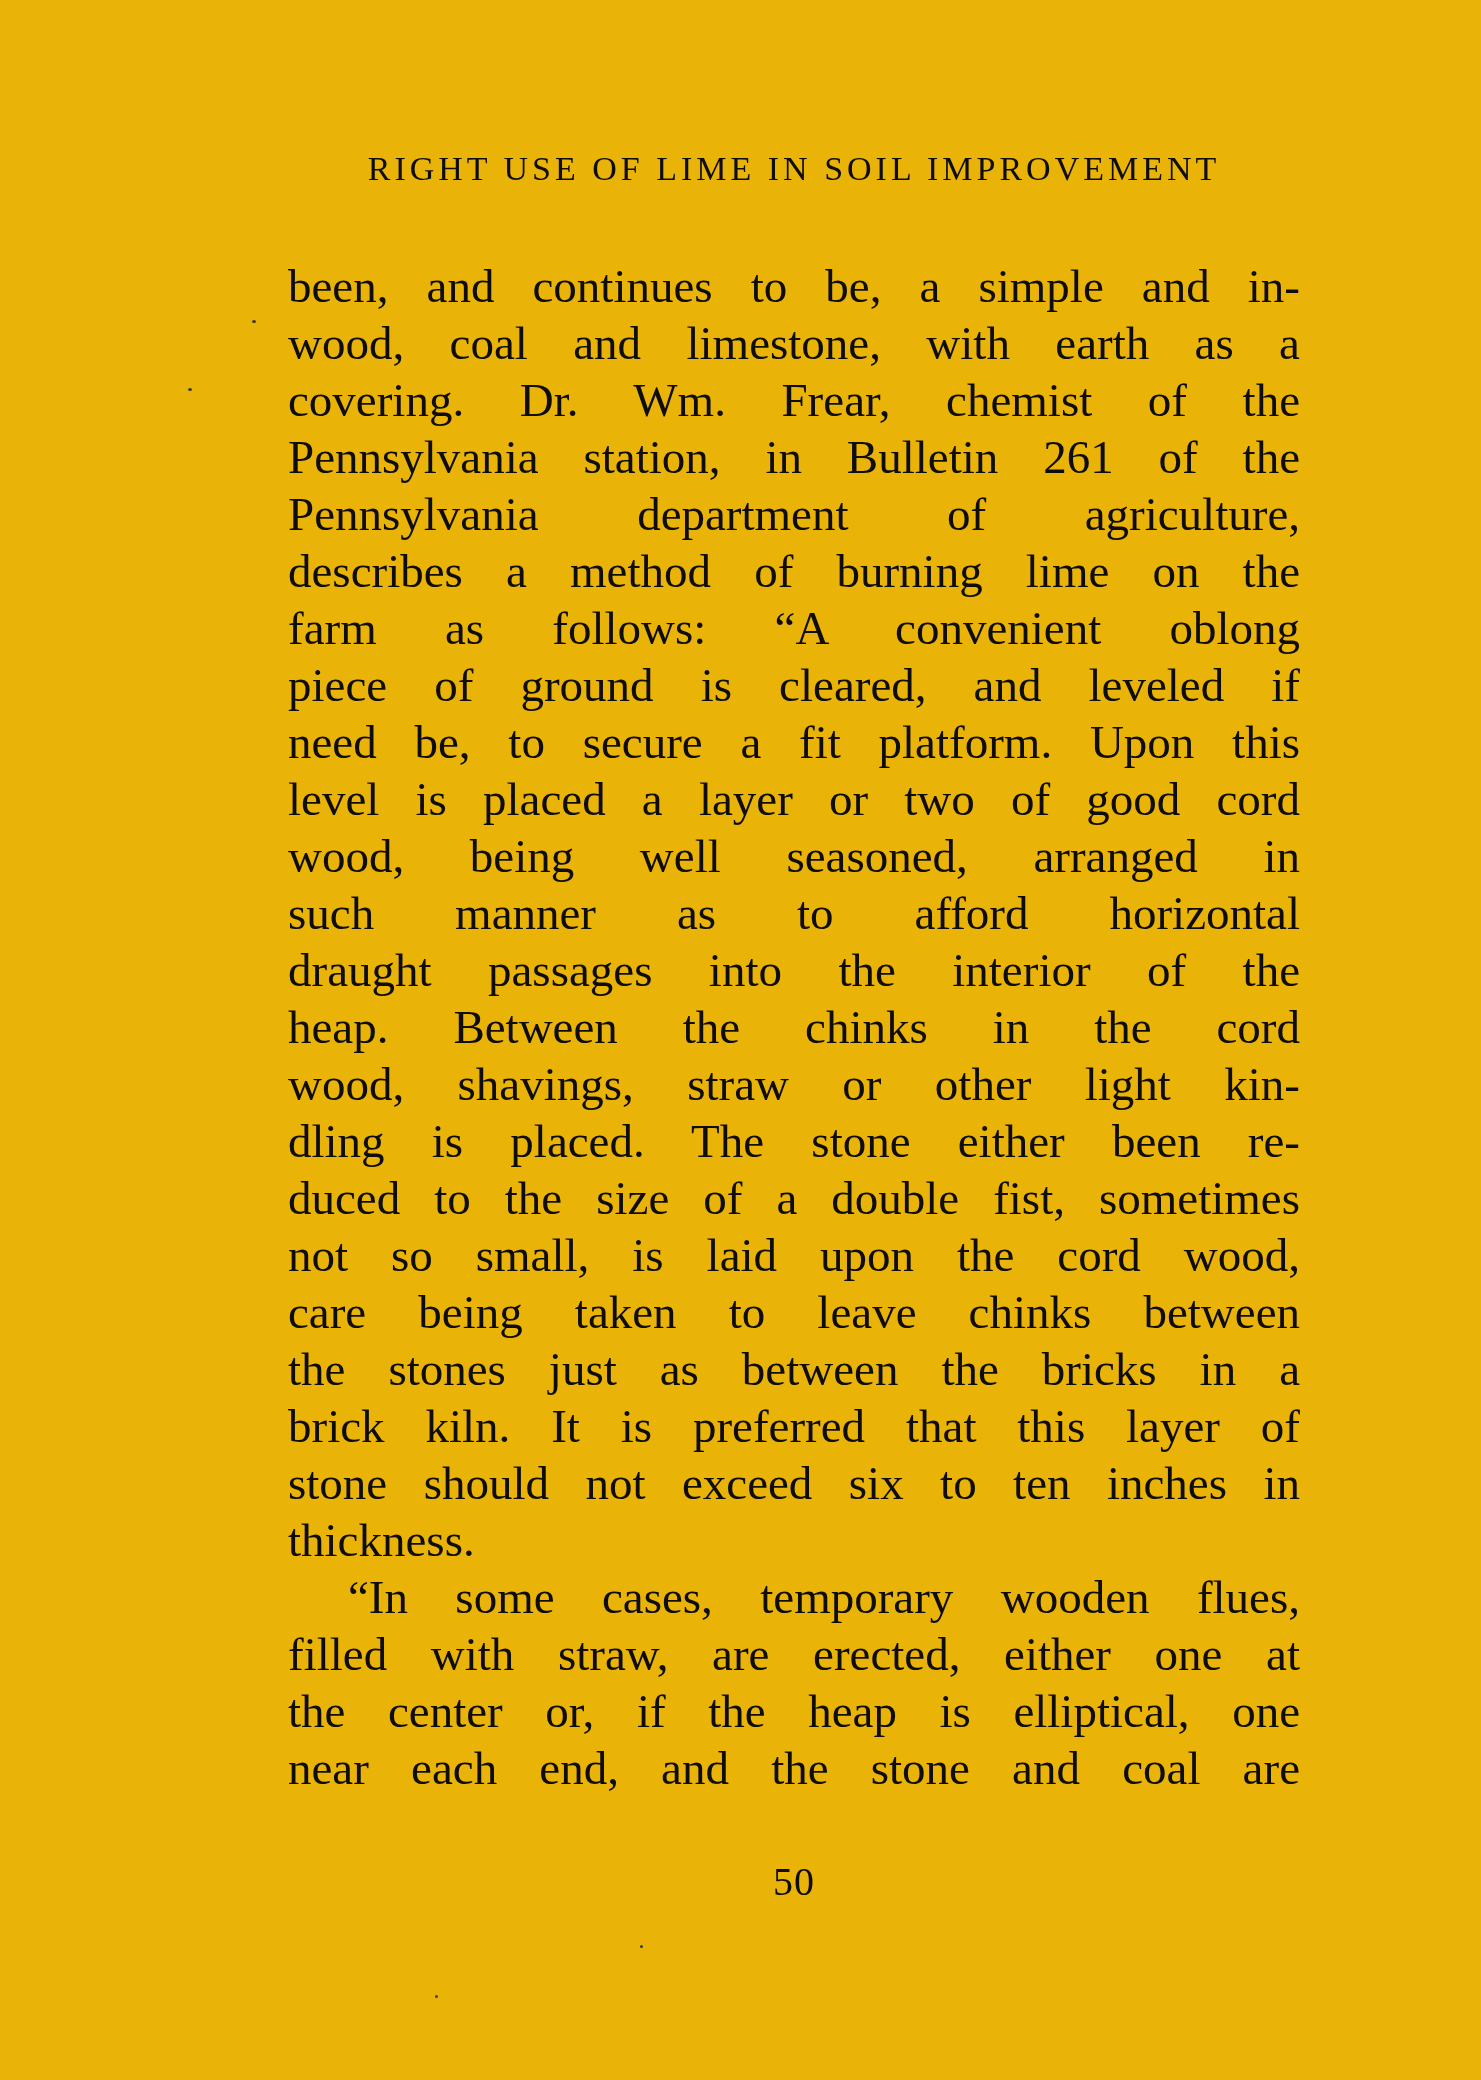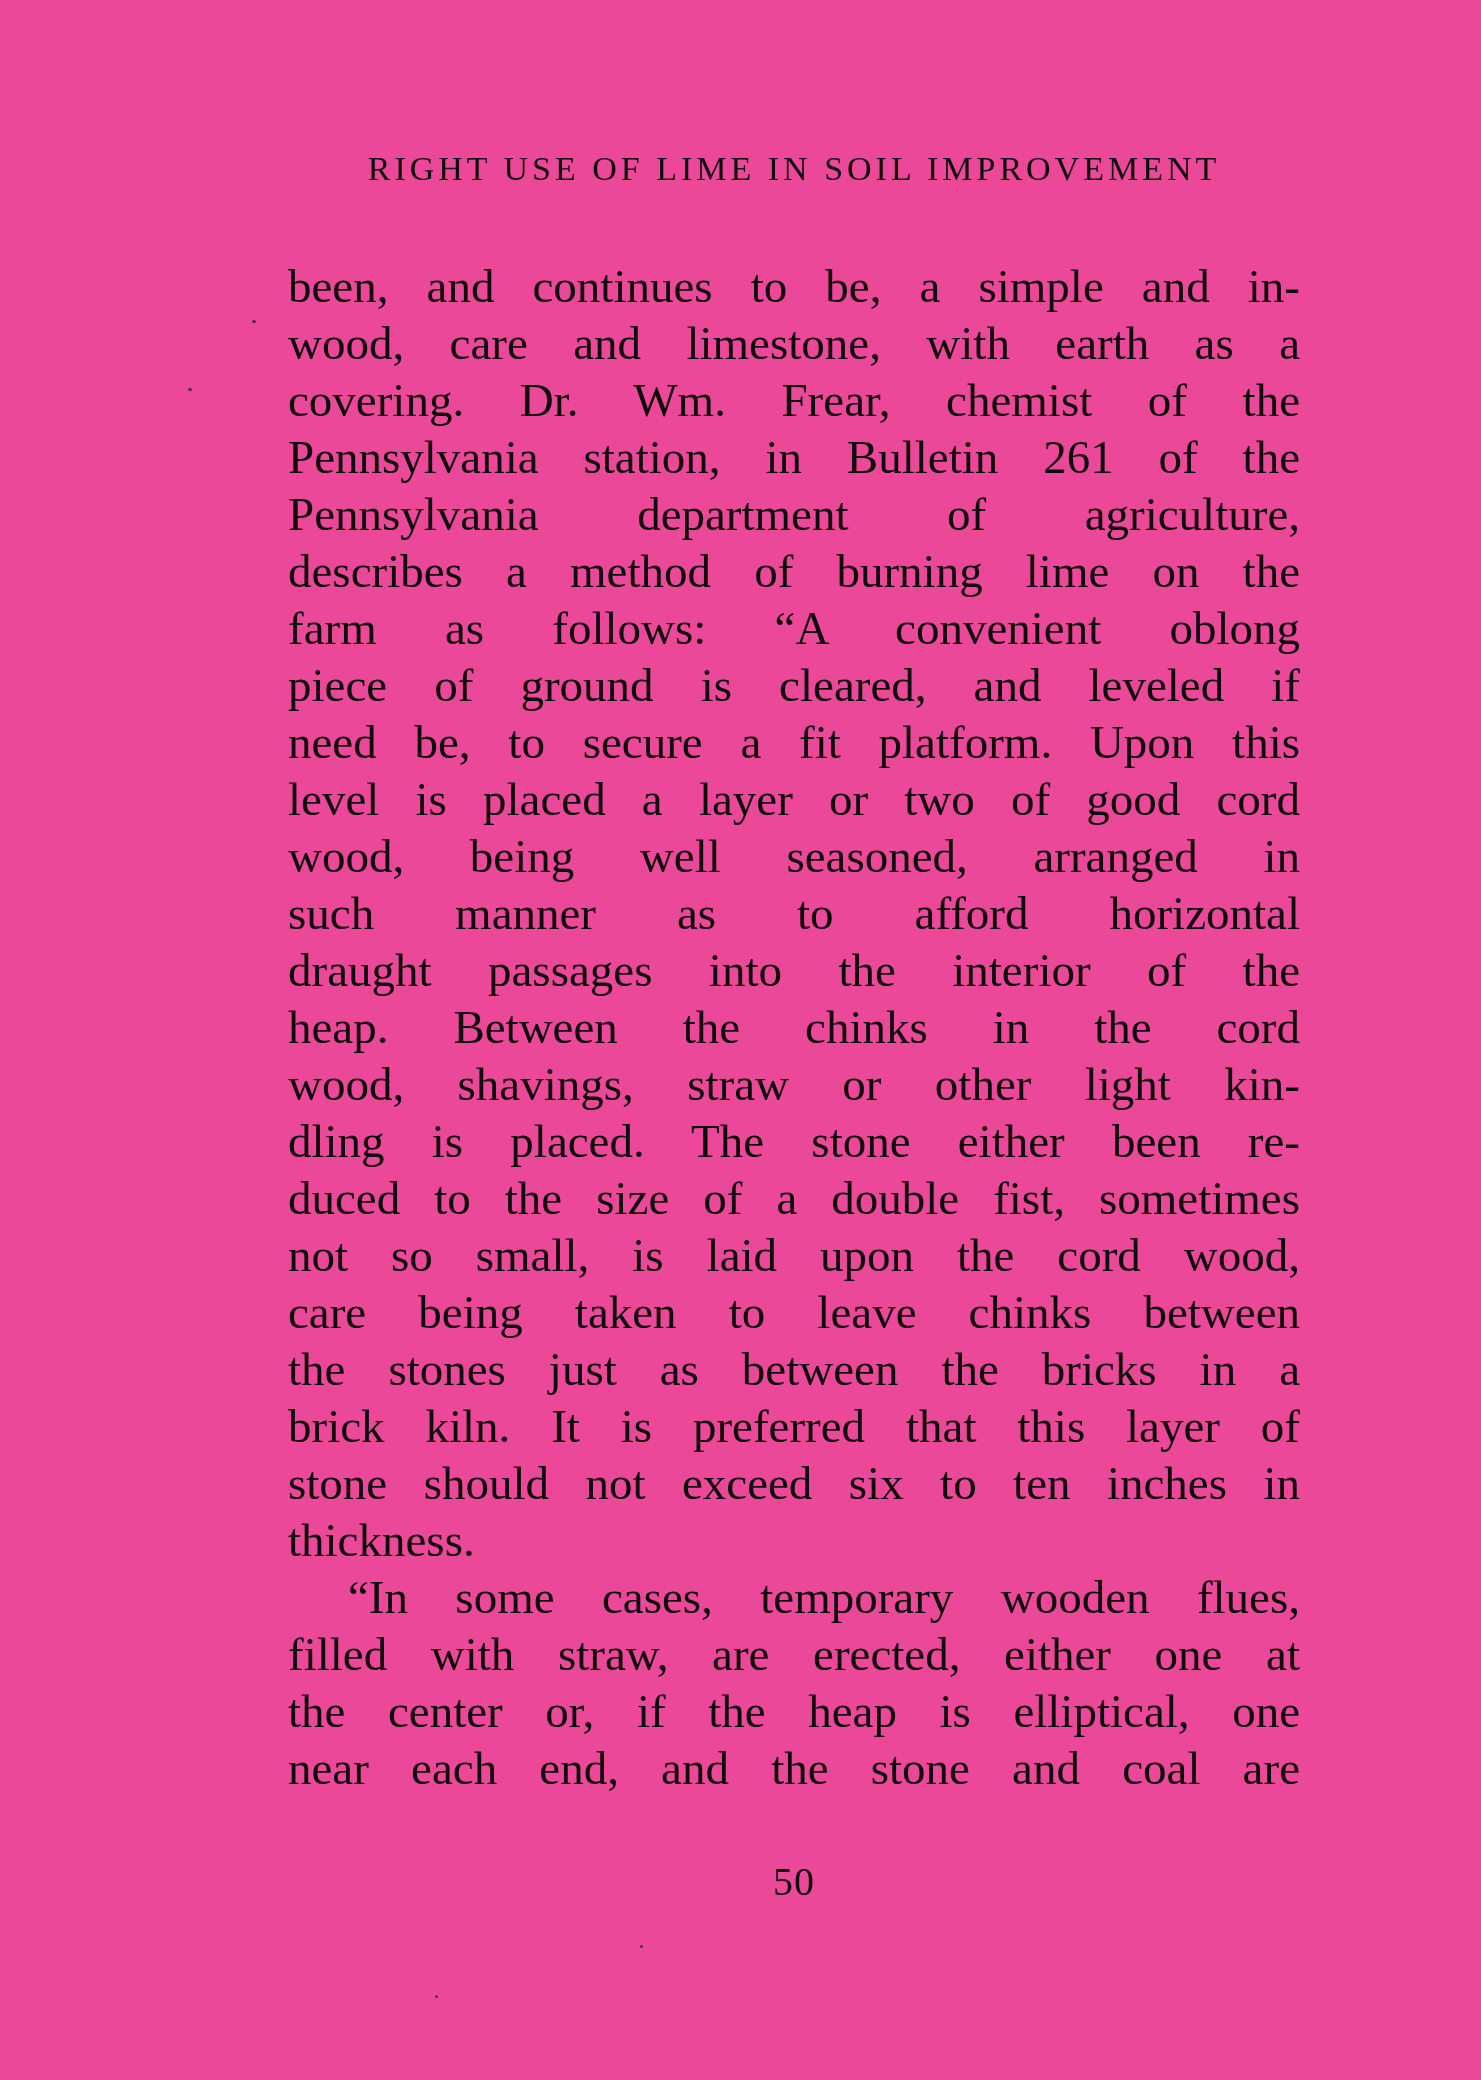--- a/index.html
+++ b/index.html
@@ -4,21 +4,21 @@
 <style>
   html, body {
     margin: 0;
     padding: 0;
     background: #ffffff;
   }
   .page {
     position: relative;
     width: 1481px;
     height: 2080px;
-    background: #ec4899;
+    background: #eab308;
     overflow: hidden;
     font-family: "Liberation Serif", "DejaVu Serif", serif;
     color: #0e0d0b;
   }
   .running-header {
     position: absolute;
     left: 288px;
     top: 150px;
     width: 1012px;
     text-align: center;
@@ -71,21 +71,21 @@
 </style>
 </head>
 <body>
 
 <div class="page">
 
   <div class="running-header">RIGHT USE OF LIME IN SOIL IMPROVEMENT</div>
 
   <div class="body-text">
     <div class="text-line">been, and continues to be, a simple and in-</div>
-    <div class="text-line">wood, care and limestone, with earth as a</div>
+    <div class="text-line">wood, coal and limestone, with earth as a</div>
     <div class="text-line">covering.  Dr. Wm. Frear, chemist of the</div>
     <div class="text-line">Pennsylvania station, in Bulletin 261 of the</div>
     <div class="text-line">Pennsylvania department of agriculture,</div>
     <div class="text-line">describes a method of burning lime on the</div>
     <div class="text-line">farm as follows: “A convenient oblong</div>
     <div class="text-line">piece of ground is cleared, and leveled if</div>
     <div class="text-line">need be, to secure a fit platform.  Upon this</div>
     <div class="text-line">level is placed a layer or two of good cord</div>
     <div class="text-line">wood, being well seasoned, arranged in</div>
     <div class="text-line">such manner as to afford horizontal</div>

